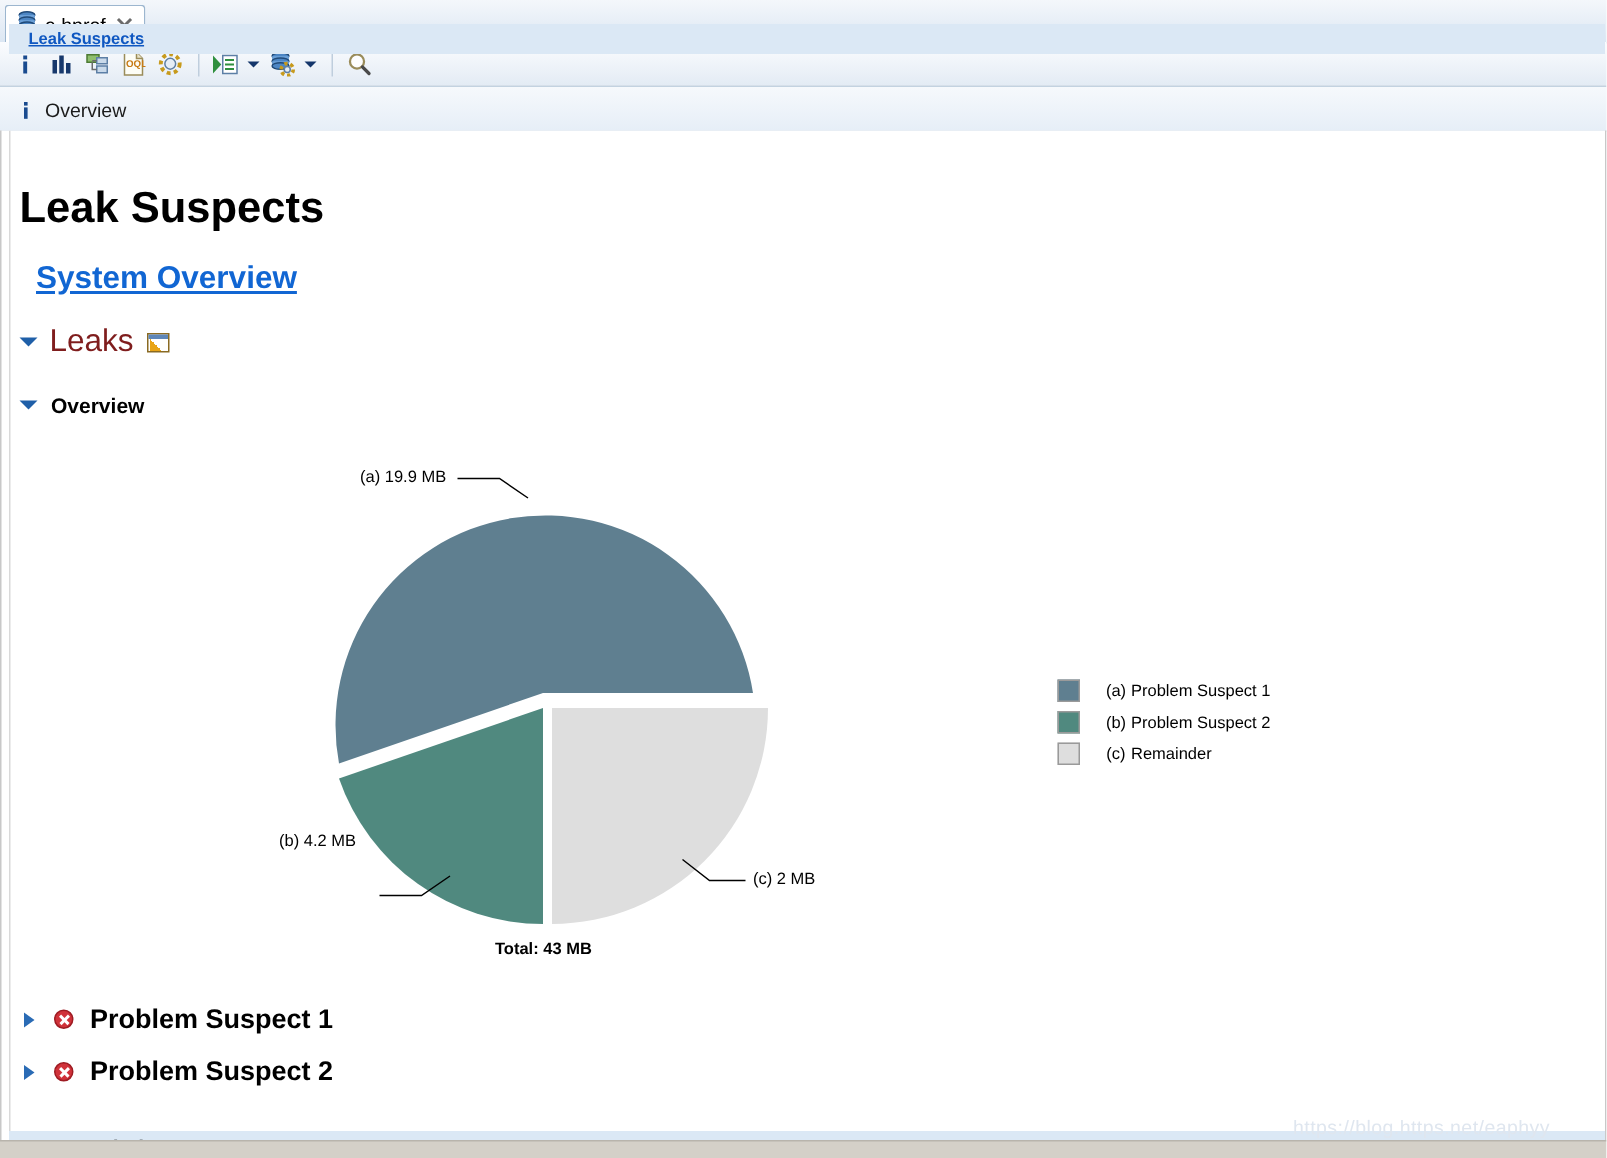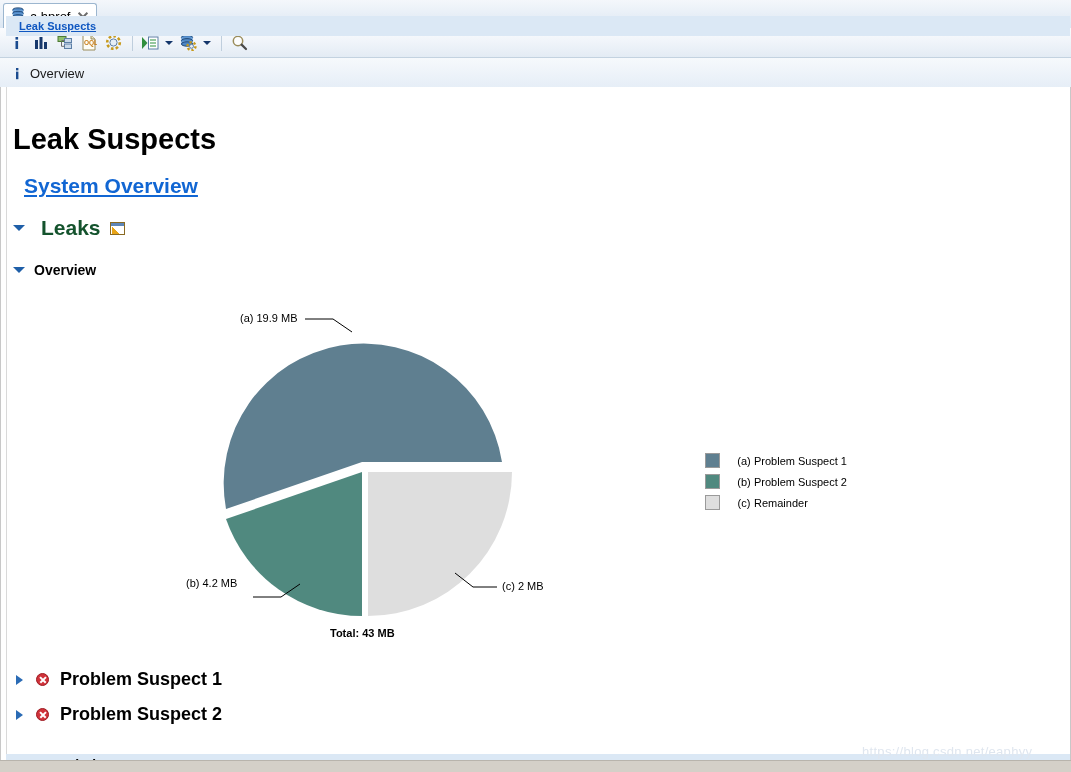--- a/index.html
+++ b/index.html
@@ -146,22 +146,22 @@
     color: #1166d3; text-decoration: underline;
     cursor: pointer;
     margin-left: 11px;
   }
 
   .sec-leaks {
     position: absolute; left: 13px; top: 216px;
     display: flex; align-items: center;
   }
   .sec-leaks .ttl {
-    font-size: 21px; font-weight: bold; color: #14532d;
-    margin-left: 16px;
+    font-size: 21px; font-weight: normal; color: #7f1d1d;
+    margin-left: 8px;
   }
   .sec-over {
     position: absolute; left: 13px; top: 262px;
     display: flex; align-items: center;
   }
   .sec-over .ttl {
     font-size: 14px; font-weight: bold; color: #000;
     margin-left: 9px;
   }
   .tri-down {
@@ -432,21 +432,21 @@
     <path id="slice-b" fill="#50897f" d="M 362 472 L 226 519 A 144 144 0 0 0 362 616 Z"></path>
 
     <path id="slice-a" fill="#5f7f90" d="M 362 462 L 502 462 A 140 140 0 1 0 226 509 Z"></path>
 
     <path fill="none" stroke="#000" stroke-width="1" d="M 305 319 L 333 319 L 352 332"></path>
     <path fill="none" stroke="#000" stroke-width="1" d="M 253 597 L 281 597 L 300 584"></path>
     <path fill="none" stroke="#000" stroke-width="1" d="M 497 587 L 473 587 L 455 573"></path>
   </svg>
 
   <div class="lbl-txt" style="left:240px; top:312px;">(a)  19.9 MB</div>
-  <div class="lbl-txt" style="left:186px; top:577px;">(b)  4.2 MB</div>
+  <div class="lbl-txt" style="left:186px; top:555px;">(b)  4.2 MB</div>
   <div class="lbl-txt" style="left:502px; top:580px;">(c)  2 MB</div>
   <div class="total-lbl" style="left:330px; top:627px;">Total: 43 MB</div>
 
   <div class="legend">
     <div class="legrow">
       <span class="swatch" style="background:#5f7f90;"></span>
       <span class="legtxt">
         <span class="key">(a)</span><span>Problem Suspect 1</span>
       </span>
     </div>
@@ -475,17 +475,17 @@
     <span class="name">Problem Suspect 2</span>
   </div>
 
   <div class="nextsec">
     <div class="nextsec-inner">
       <span class="tri-down"></span>
       <span style="margin-left:9px; font-size:14px; font-weight:bold; color:#000;">Remainder</span>
     </div>
   </div>
 
-  <div class="watermark">https://blog.csdn.net/eaphyy</div>
+  <div class="watermark">https://blog.https.net/eaphyy</div>
 
   <div class="statusbar"></div>
 
 </div>
 
 </body></html>

